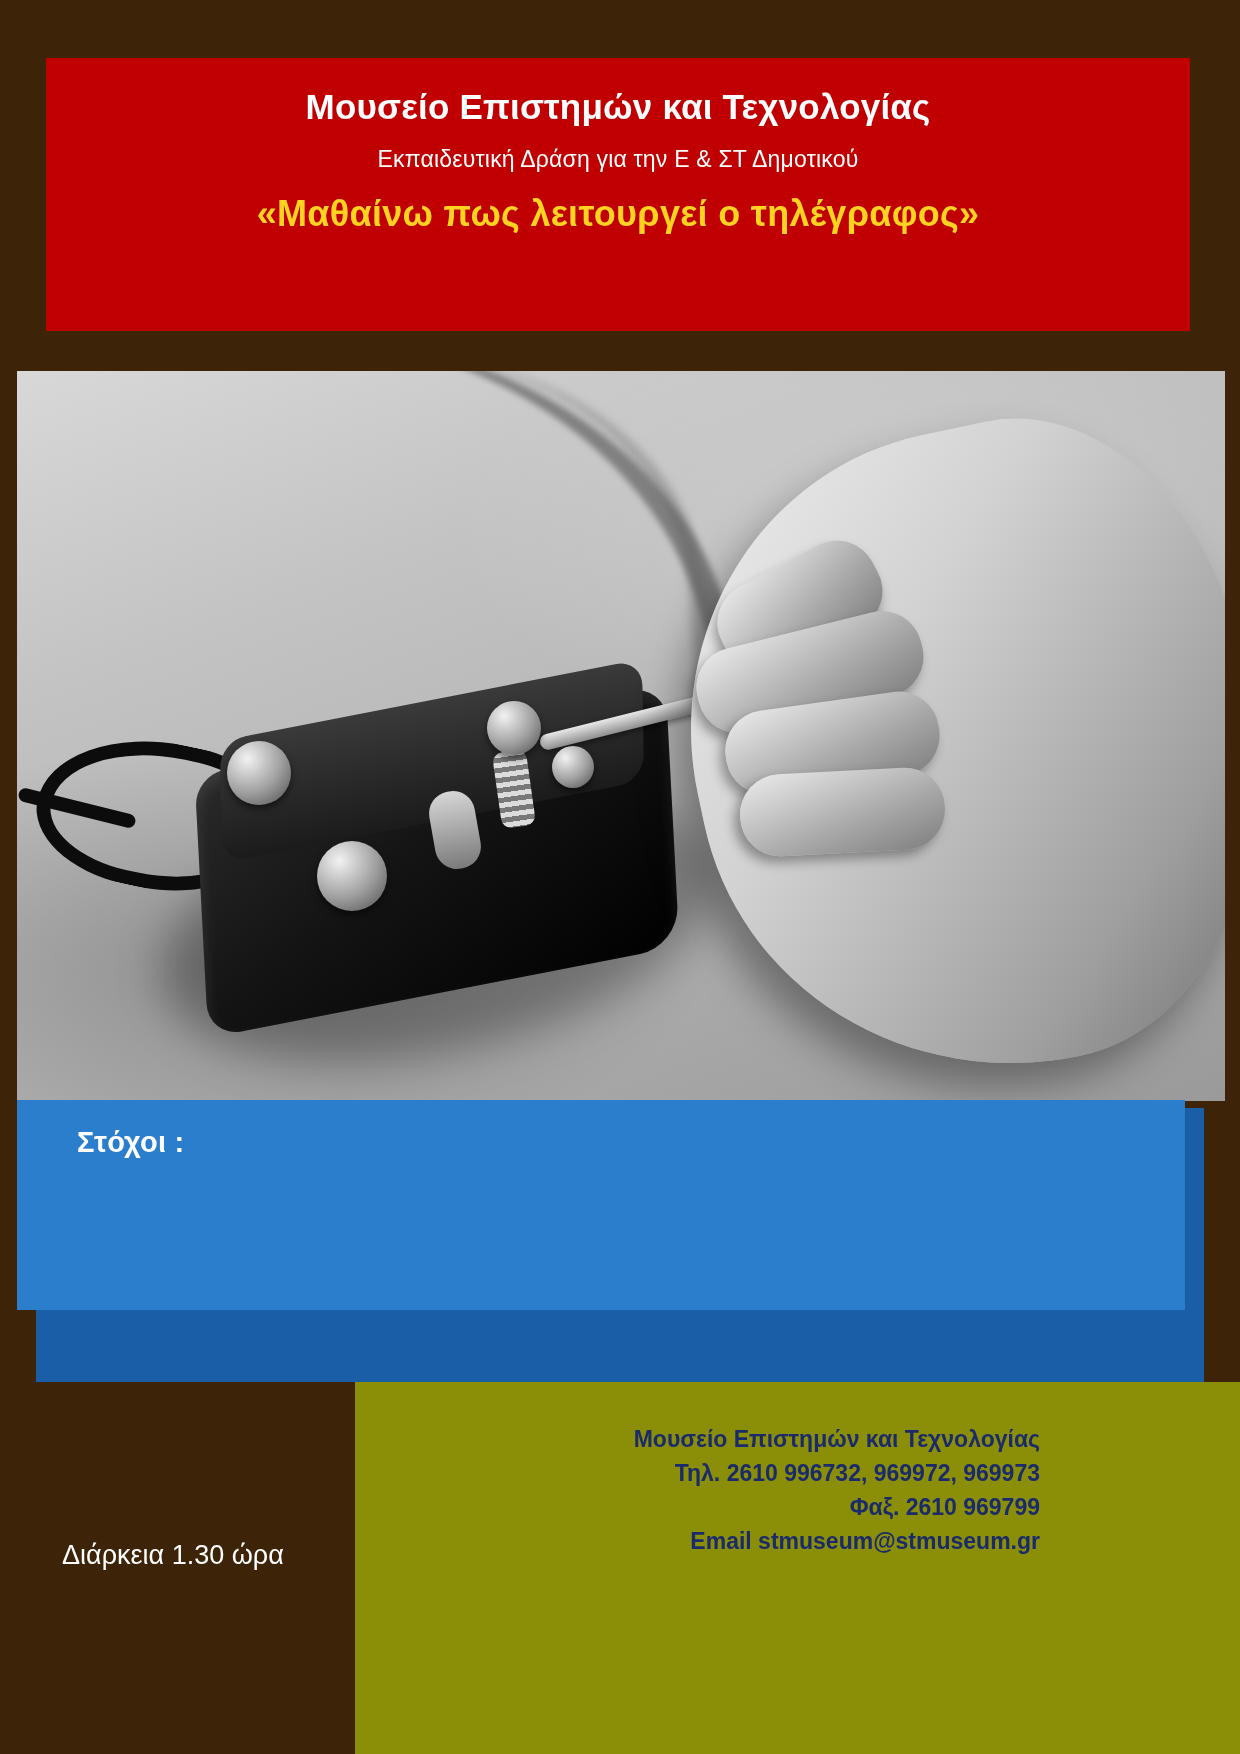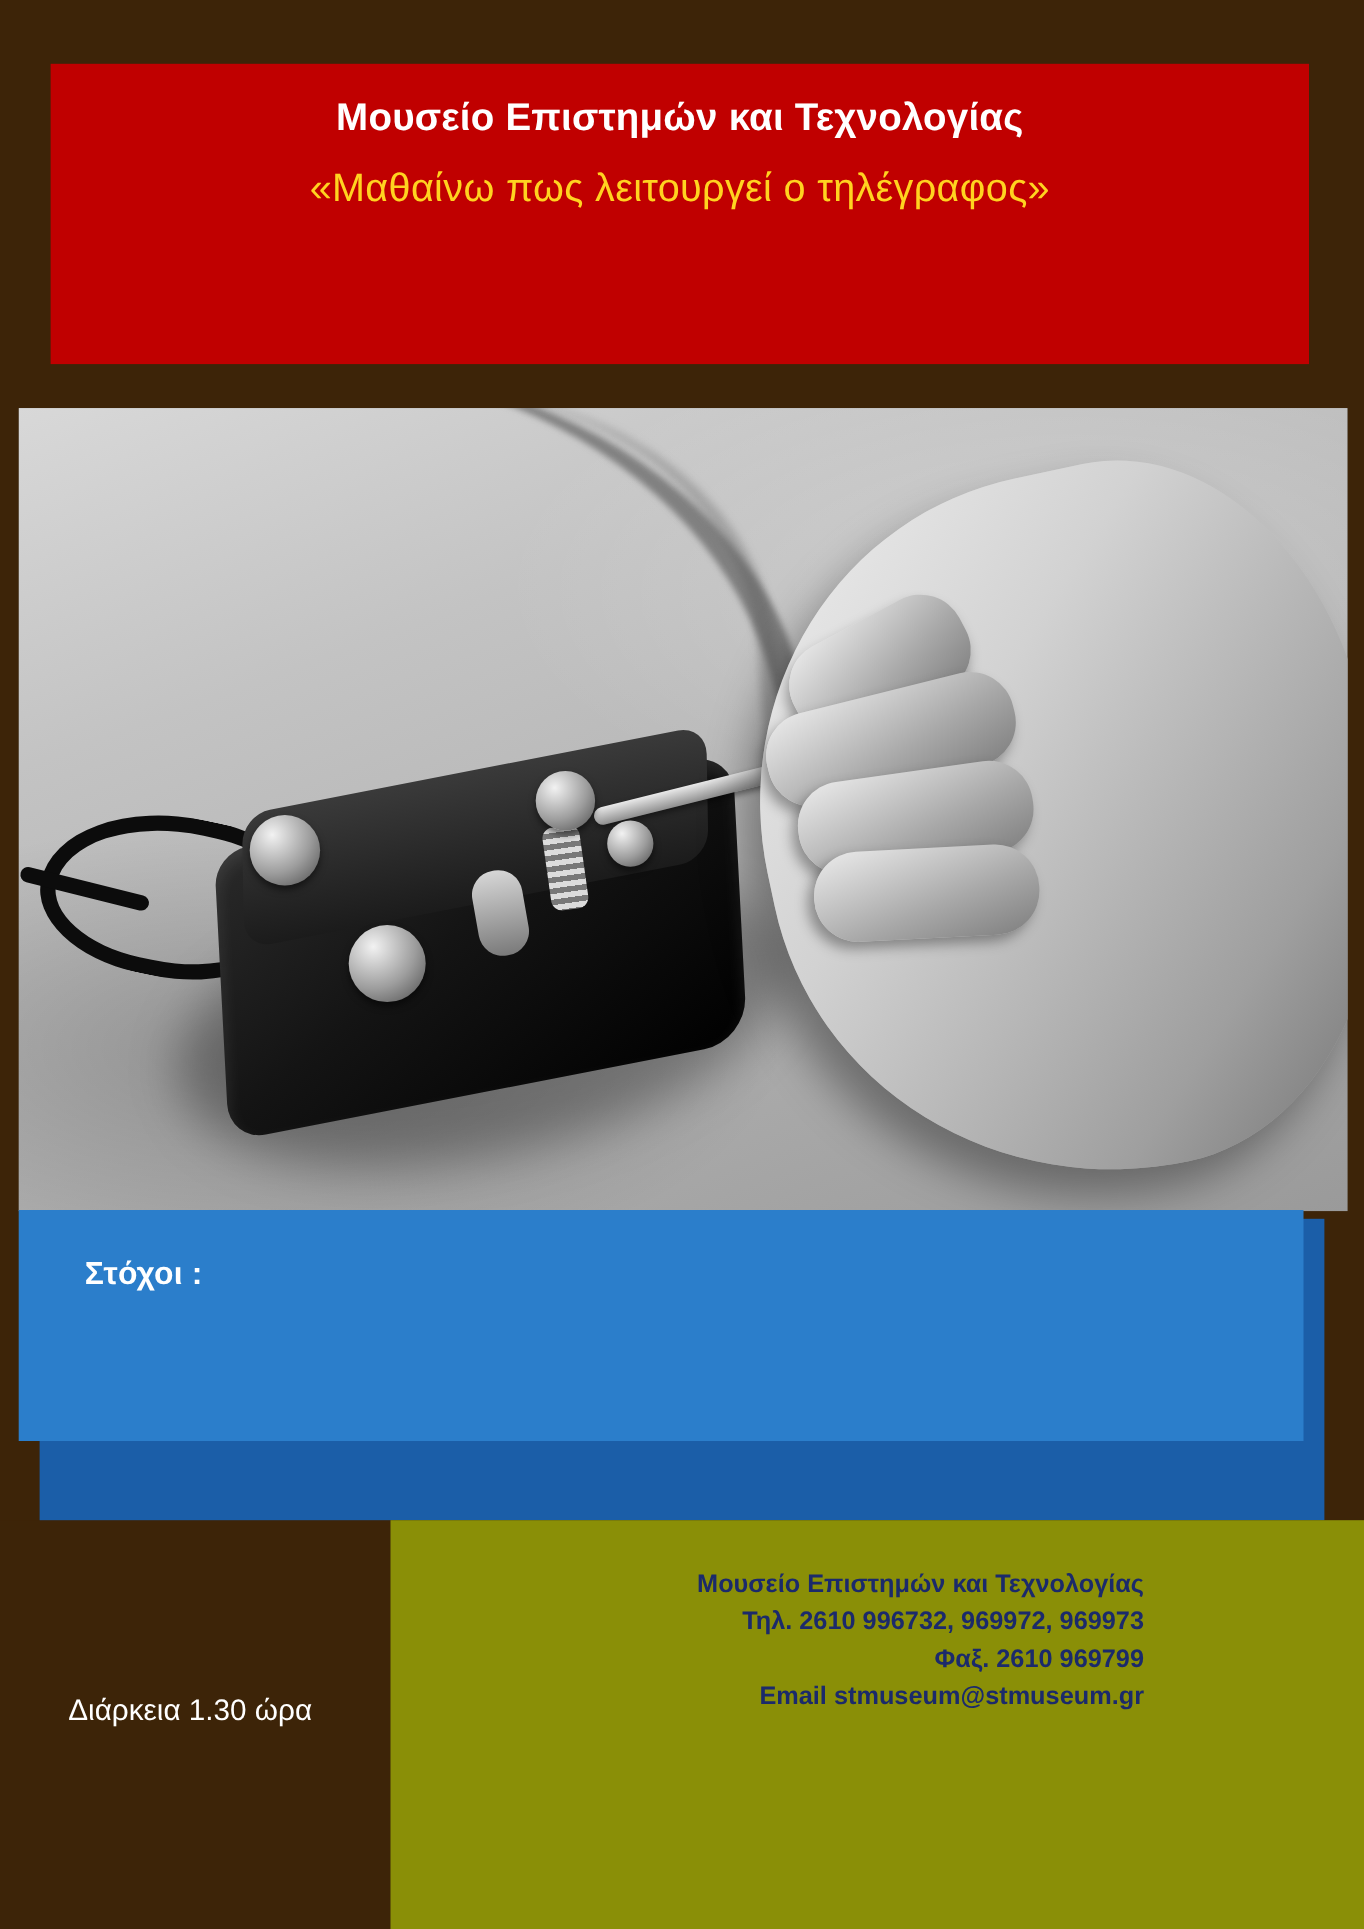--- a/index.html
+++ b/index.html
@@ -37,21 +37,21 @@
   .header-sub {
     color: #ffffff;
     font-size: 23px;
     font-weight: normal;
     margin-top: 16px;
     letter-spacing: 0.2px;
   }
   .header-quote {
     color: #ffd320;
     font-size: 36px;
-    font-weight: normal;
+    font-weight: bold;
     margin-top: 20px;
     letter-spacing: 0.3px;
   }
 
   
   .photo-frame {
     position: absolute;
     left: 17px;
     top: 371px;
     width: 1208px;
@@ -220,21 +220,21 @@
     background: #1b5ea8;
   }
   .blue-panel {
     position: absolute;
     left: 17px;
     top: 1100px;
     width: 1168px;
     height: 210px;
     background: #2b7ecb;
     box-sizing: border-box;
-    padding: 42px 44px 0 60px;
+    padding: 26px 44px 0 60px;
   }
   .goals-title {
     color: #ffffff;
     font-size: 29px;
     font-weight: bold;
     margin-bottom: 12px;
     letter-spacing: 0.2px;
   }
   .goals-line {
     color: #ffffff;
@@ -277,20 +277,21 @@
     color: #ffffff;
     font-size: 27px;
     font-weight: normal;
   }
 </style>
 </head>
 <body>
 
 <div class="header-banner">
   <div class="header-title">Μουσείο Επιστημών και Τεχνολογίας</div>
+  <div class="header-sub">Εκπαιδευτική Δράση για την Ε &amp; ΣΤ Δημοτικού</div>
   <div class="header-quote">«Μαθαίνω πως λειτουργεί ο τηλέγραφος»</div>
 </div>
 
 <div class="photo-frame">
   <div class="photo">
     <div class="seam"></div>
     <div class="seam2"></div>
     <div class="key-shadow"></div>
     <div class="cable"></div>
     <div class="cable-tail"></div>

